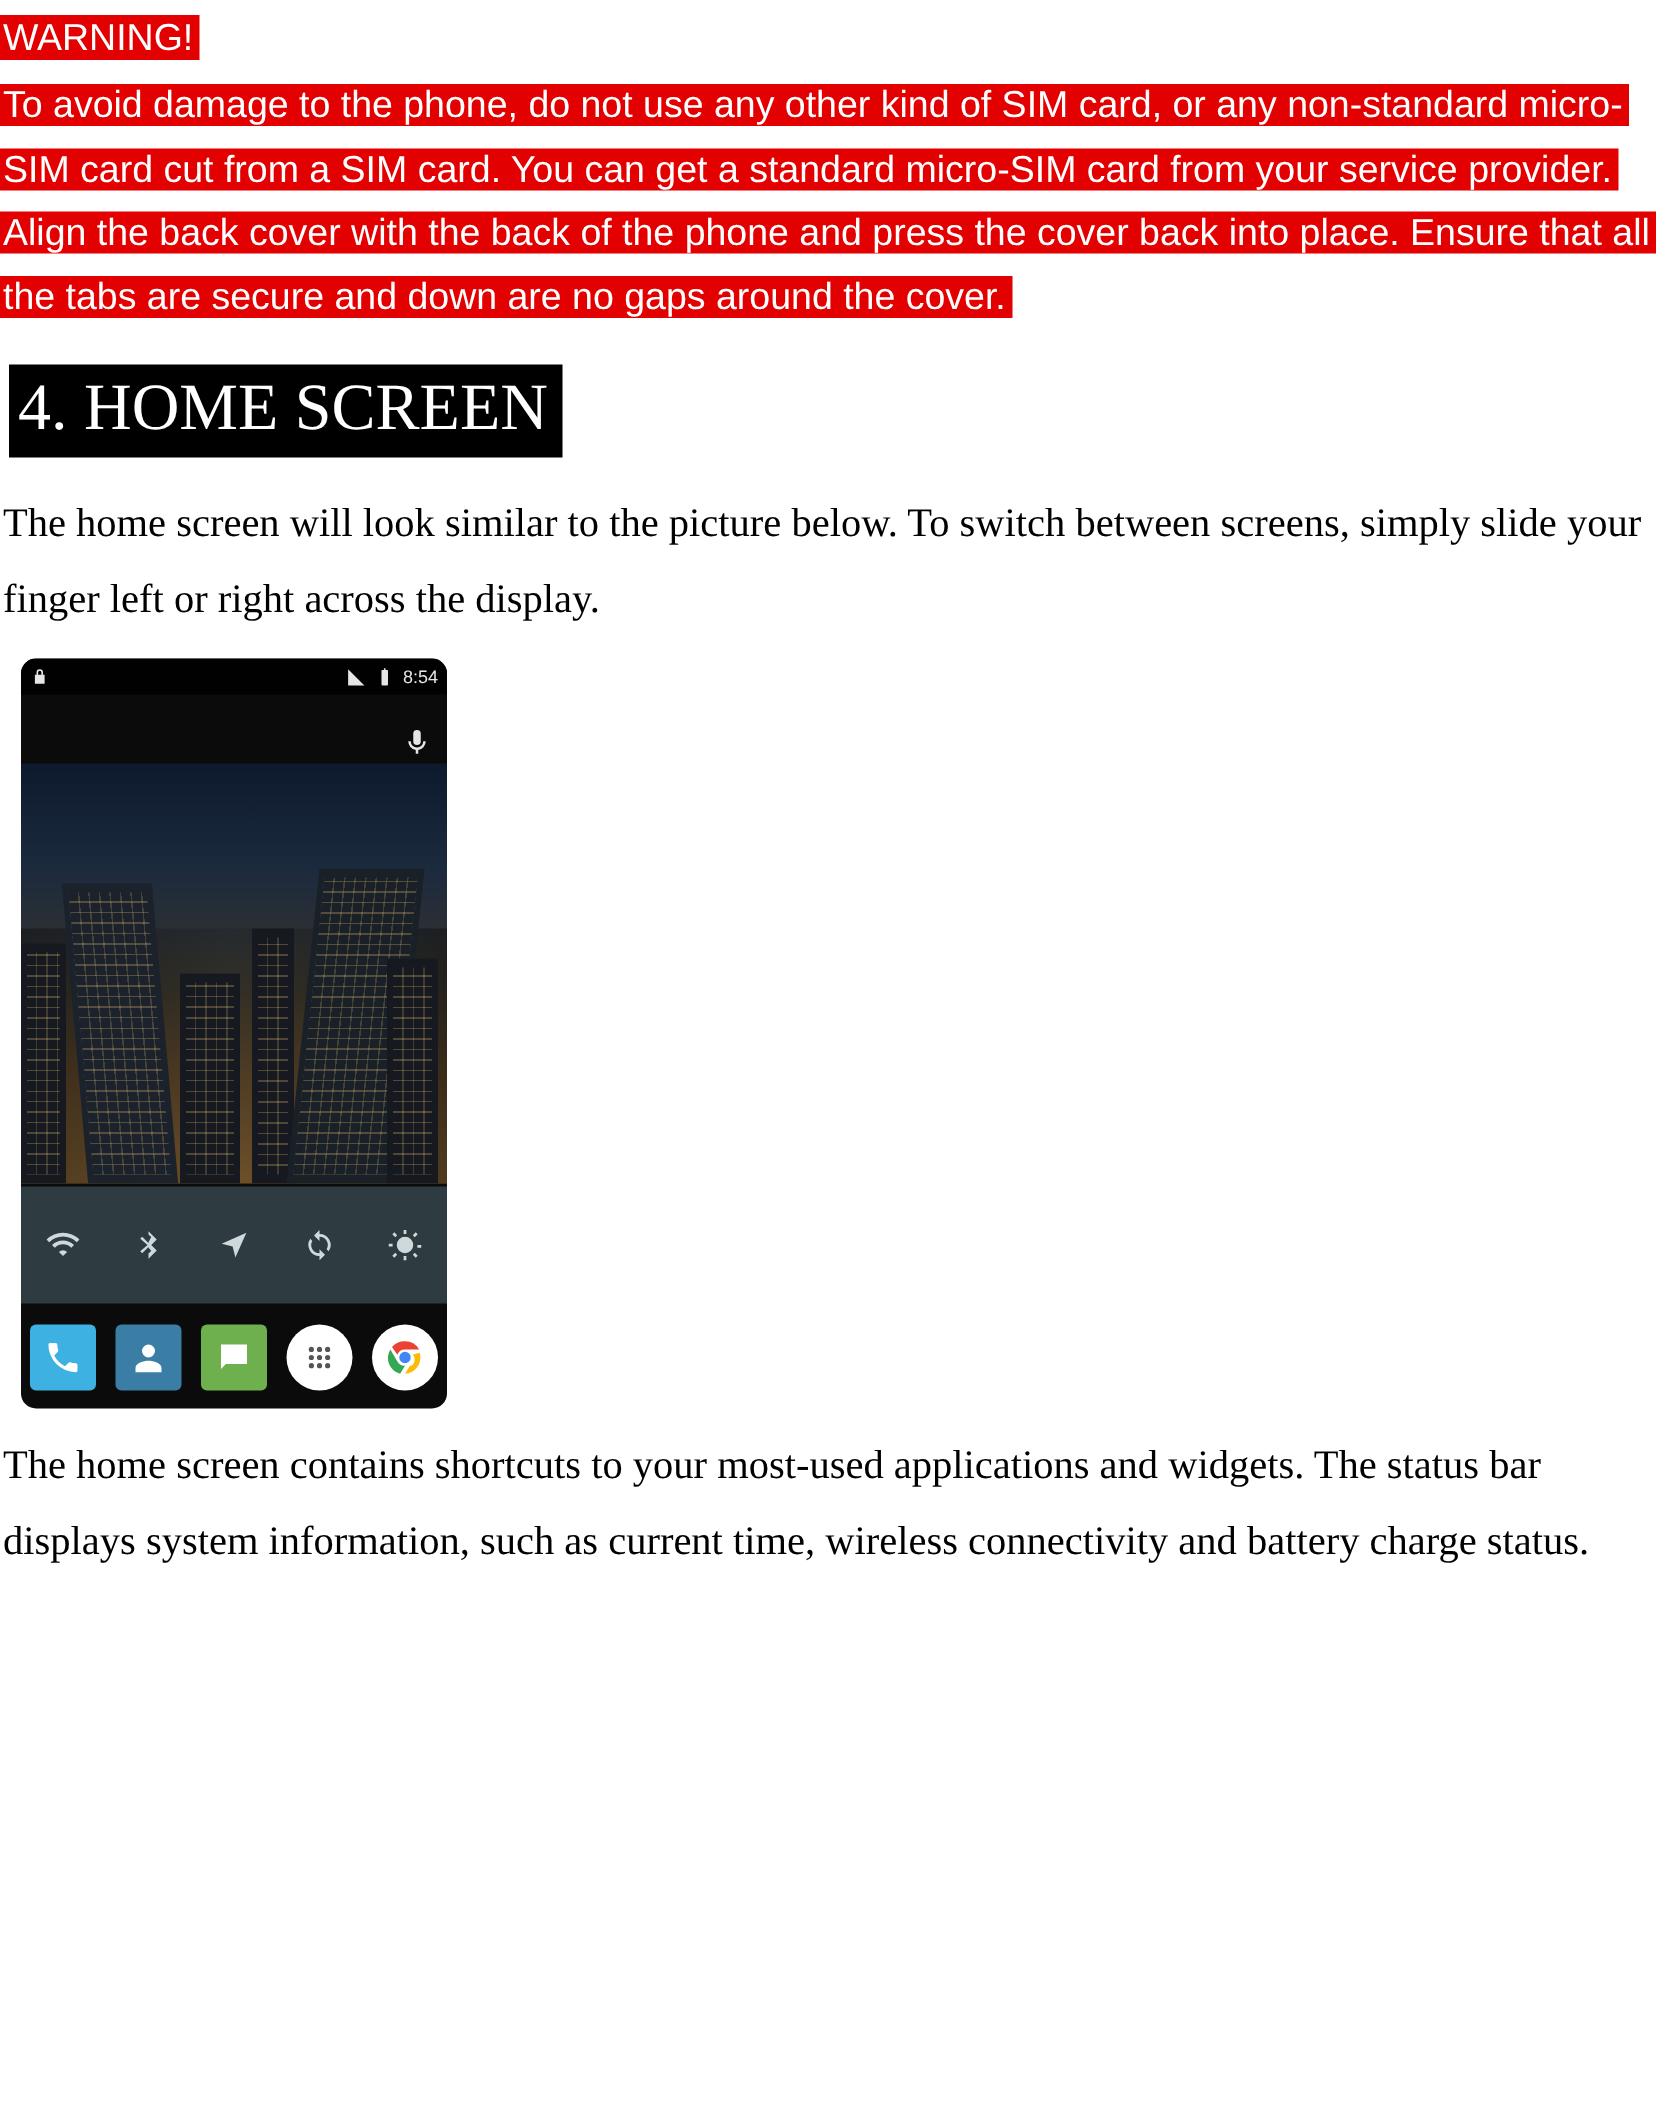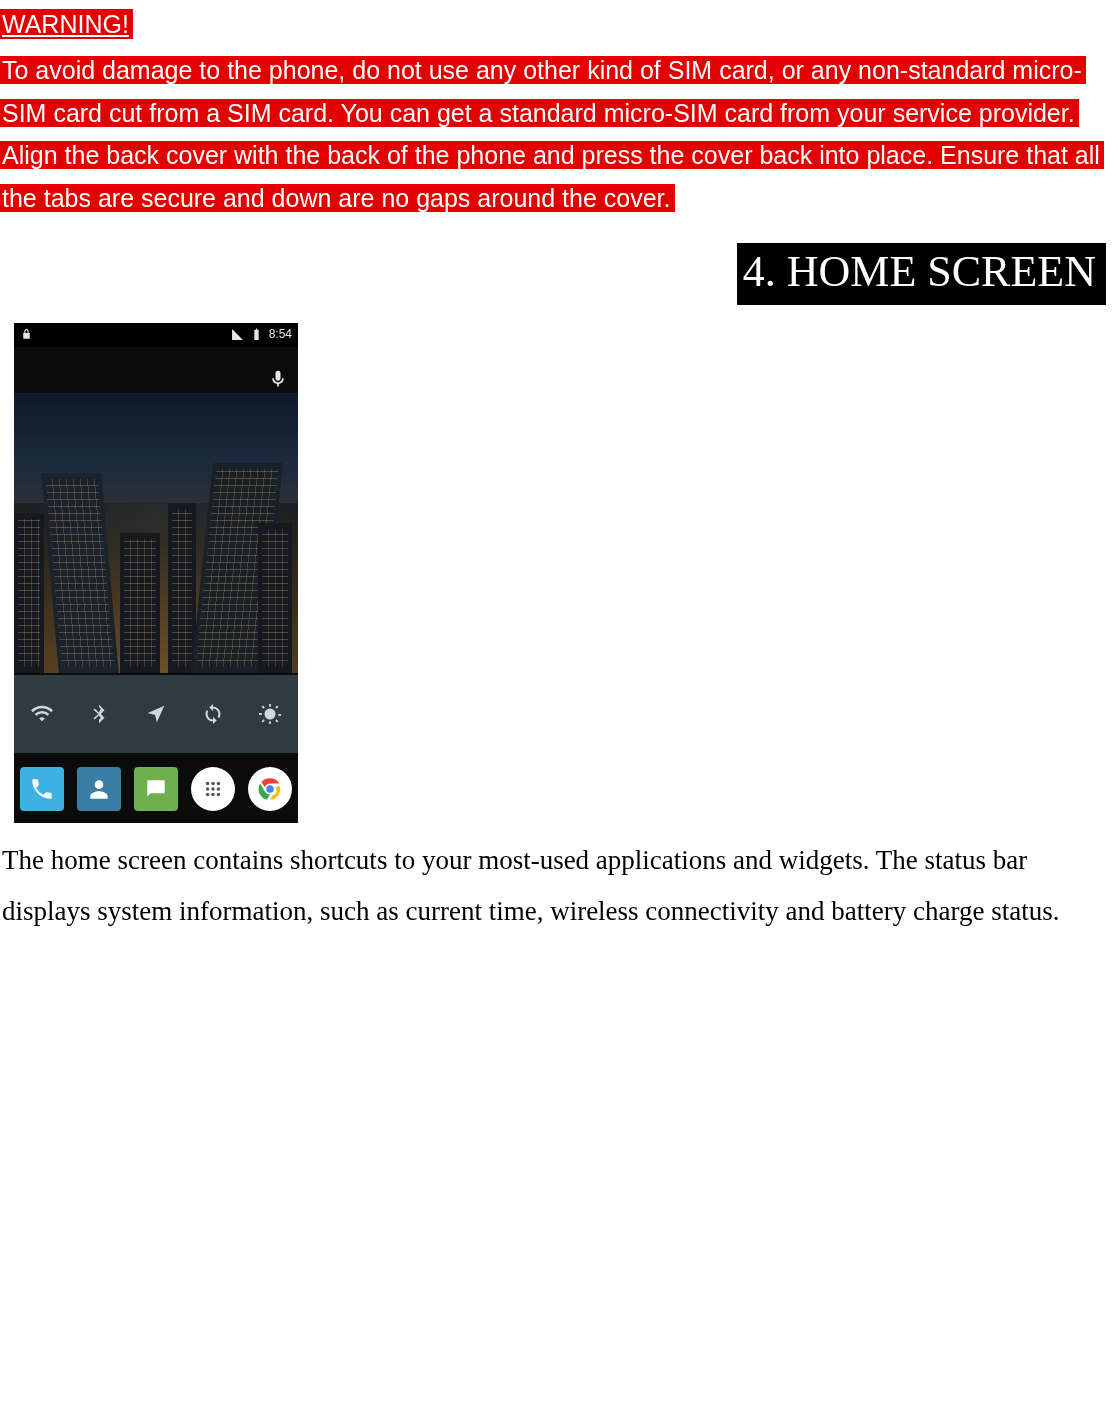--- a/index.html
+++ b/index.html
@@ -25,37 +25,35 @@
     font-family:var(--sans-font);
   }
   
   .warn-title{
     display:inline;
     background:var(--red);
     color:var(--hl-white);
     padding:1px 4px 1px 2px;
     font-size:25px;
     line-height:1.4;
-    text-decoration:underline;
   }
   .warn-body{
     font-size:25px;
     line-height:1.7;
   }
   .warn-body span.hl{
     background:var(--red);
     color:var(--hl-white);
     padding:0 4px 0 2px;
     box-decoration-break:clone;
     -webkit-box-decoration-break:clone;
   }
   .warn-body p{margin:0;}
   .section-heading{
     margin:24px 0 18px 6px;
-    text-align:right;
   }
   .section-heading span{
     display:inline-block;
     background:var(--black);
     color:var(--hl-white);
     font-family:var(--doc-font);
     font-size:44px;
     line-height:1.3;
     padding:0 10px 4px 6px;
   }
@@ -66,20 +64,21 @@
     margin:0 10px 14px 2px;
   }
   
   .phone-wrap{margin:14px 0 12px 14px;}
   .phone{
     width:284px;
     height:500px;
     background:#0b0b0b;
     position:relative;
     overflow:hidden;
+    border-radius:10px;
   }
   .statusbar{
     position:absolute;
     top:0;left:0;right:0;
     height:24px;
     background:rgba(0,0,0,.9);
     display:flex;
     align-items:center;
     justify-content:space-between;
     padding:0 6px;
@@ -182,20 +181,21 @@
     <div class="warn-body">
       <p><span class="hl">To avoid damage to the phone, do not use any other kind of SIM card, or any non-standard micro-SIM card cut from a SIM card. You can get a standard micro-SIM card from your service provider.</span></p>
       <p><span class="hl">Align the back cover with the back of the phone and press the cover back into place. Ensure that all the tabs are secure and down are no gaps around the cover.</span></p>
     </div>
   </div>
 
   <div class="section-heading">
     <span>4. HOME SCREEN</span>
   </div>
 
+  <p class="body-para">The home screen will look similar to the picture below. To switch between screens, simply slide your finger left or right across the display.</p>
 
   <div class="phone-wrap">
     <div class="phone">
 
       <div class="statusbar">
         <div class="left">
           <svg class="ic" viewBox="0 0 24 24">
               <path d="M12 2a4 4 0 0 0-4 4v3H6v11h12V9h-2V6a4 4 0 0 0-4-4zm-2 4a2 2 0 1 1 4 0v3h-4V6z"></path>
             </svg>
         </div>

